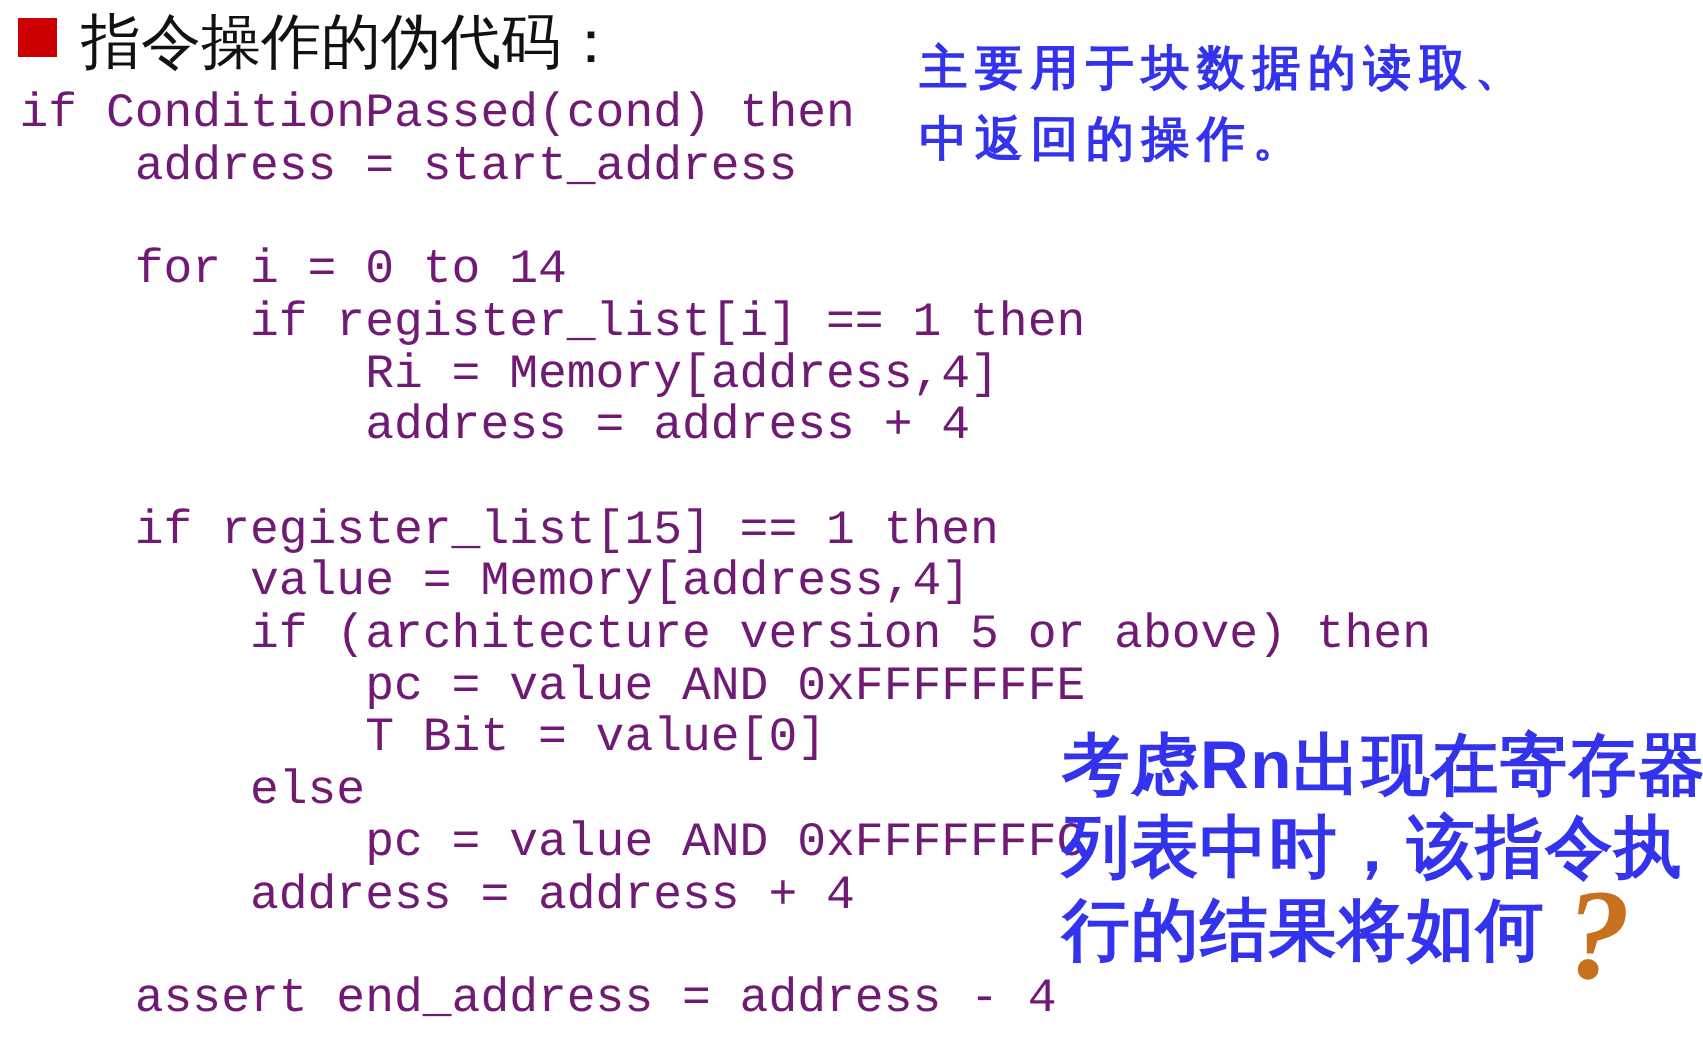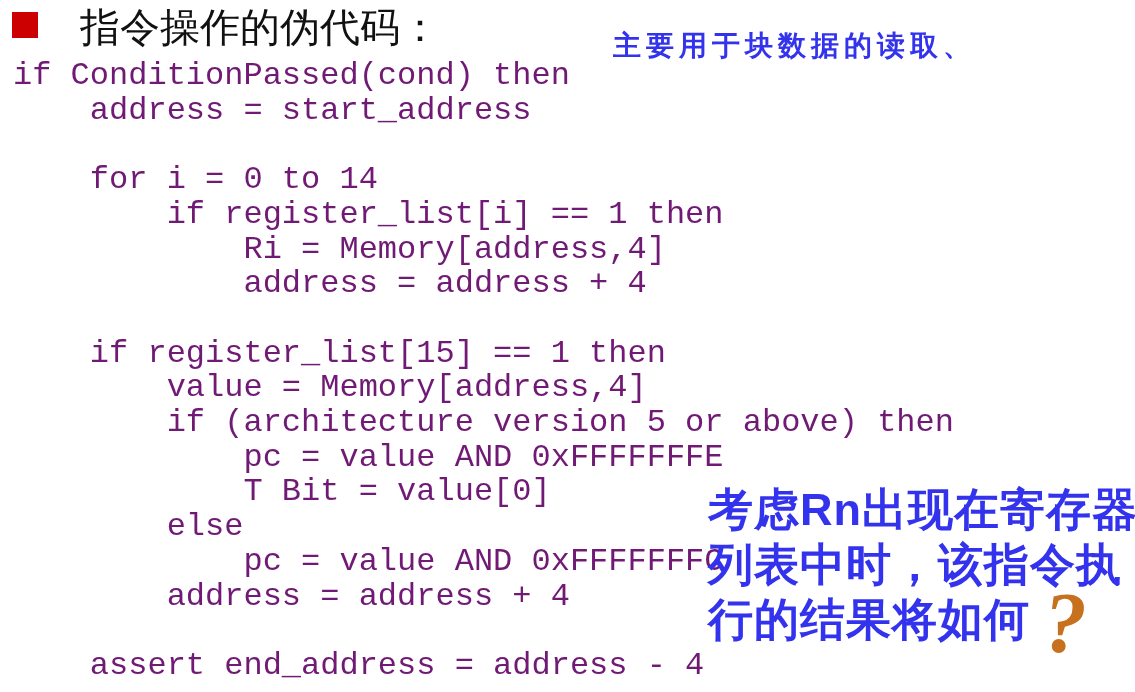--- a/index.html
+++ b/index.html
@@ -11,40 +11,40 @@
     font-family:"Liberation Serif","DejaVu Serif",serif;
   }
   .bullet {
     position:absolute;
     left:12px; top:12px;
     width:26px; height:26px;
     background:#cc0000;
   }
   .title {
     position:absolute;
-    left:80px; top:4px;
+    left:54px; top:4px;
     font-size:40px;
     line-height:48px;
     color:#111111;
-    font-family:Liberation Serif, serif;
+    font-family:Liberation Sans, sans-serif;
     white-space:nowrap;
   }
   .code {
     position:absolute;
     left:13px; top:59px;
     font-family:"Liberation Mono","DejaVu Sans Mono",monospace;
     font-size:32px;
     line-height:34.7px;
     color:#701a75;
     white-space:pre;
   }
   .note-top {
     position:absolute;
     left:613px; top:22px;
-    font-size:28px;
+    font-size:32px;
     line-height:47px;
     letter-spacing:5px;
     font-weight:bold;
     color:#3333ee;
     font-family:"Liberation Serif","DejaVu Serif",serif;
   }
   .note-top .line { white-space:nowrap; }
   .note-bottom {
     position:absolute;
     left:708px; top:482px;
@@ -93,20 +93,21 @@
             pc = value AND 0xFFFFFFFE
             T Bit = value[0]
         else
             pc = value AND 0xFFFFFFFC
         address = address + 4
 
     assert end_address = address - 4</pre>
 
 <div class="note-top">
   <div class="line">主要用于块数据的读取、</div>
+  <div class="line">中返回的操作。</div>
 </div>
 
 <div class="note-bottom">
   <div class="line"><span>考虑</span><span class="rn">Rn</span><span>出现在寄存器</span></div>
   <div class="line">列表中时，该指令执</div>
   <div class="line">行的结果将如何</div>
 </div>
 
 <div class="qmark">?</div>
 

